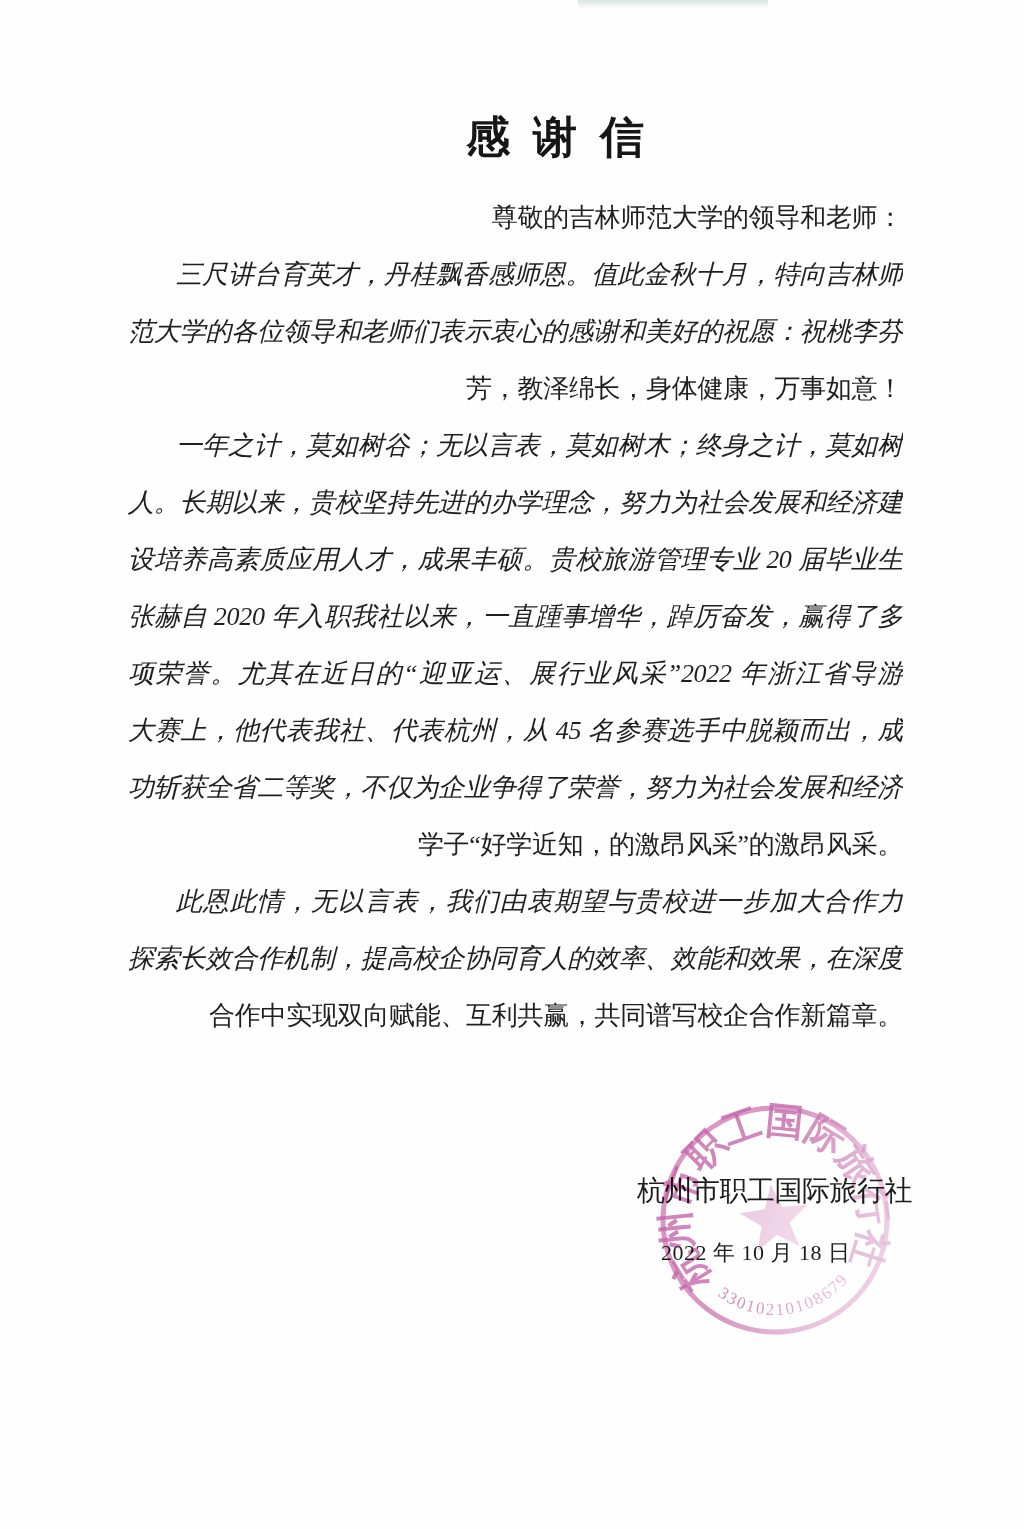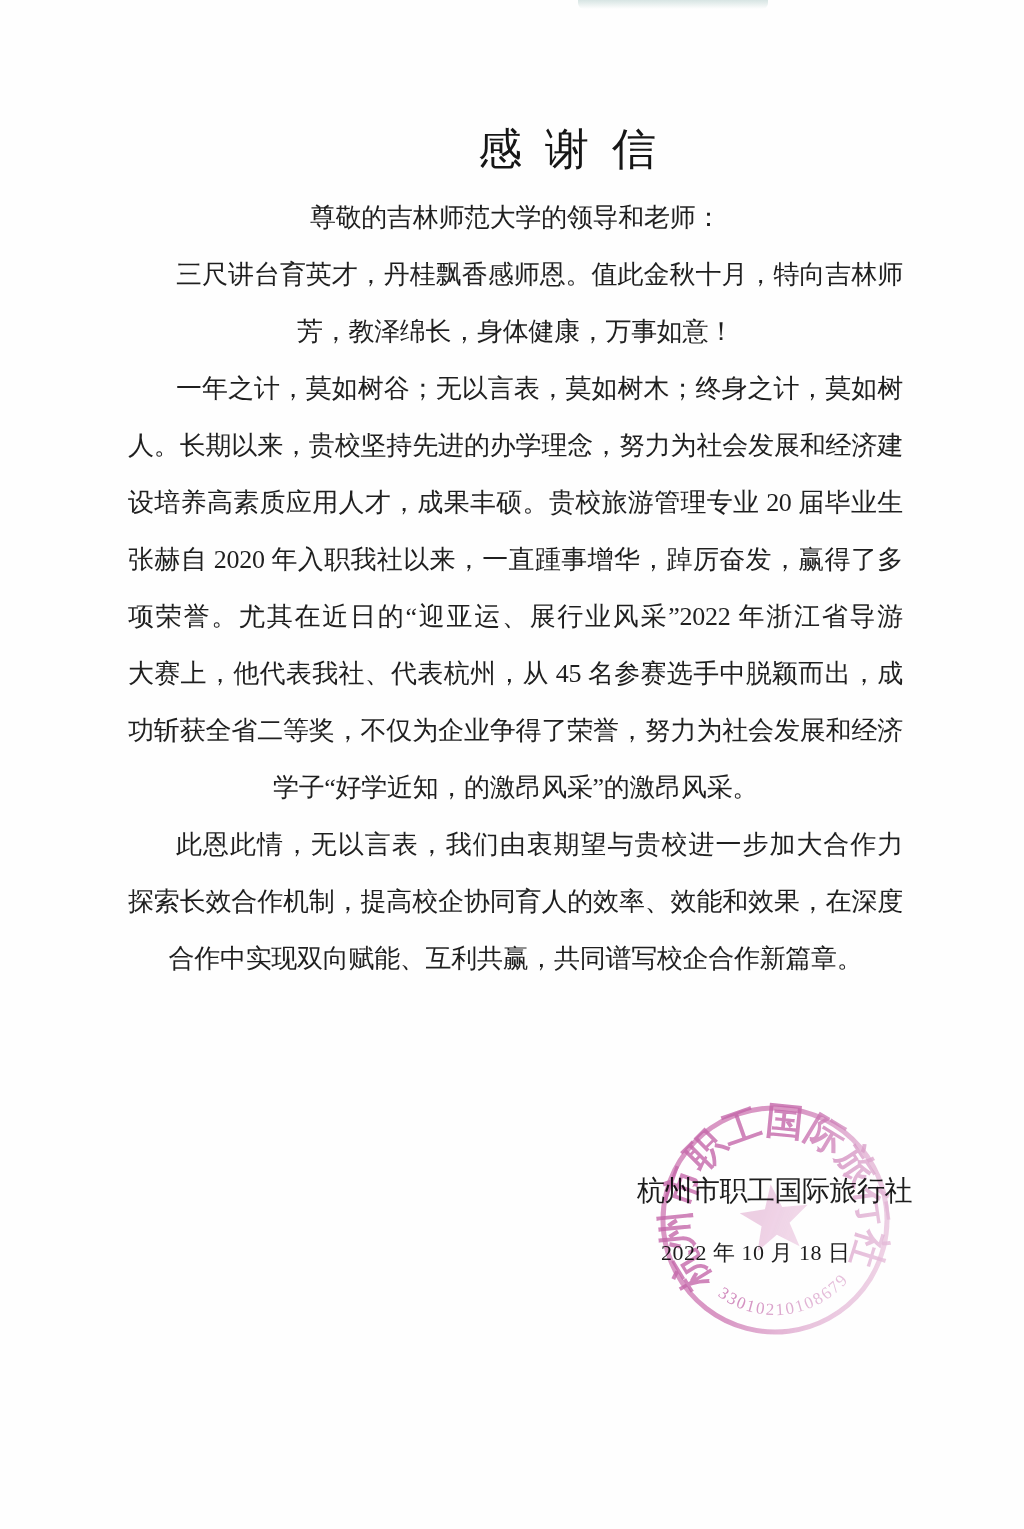--- a/index.html
+++ b/index.html
@@ -22,49 +22,50 @@
     top: 0;
     width: 190px;
     height: 9px;
     background: linear-gradient(to bottom, rgba(208,224,222,0.85), rgba(255,255,255,0));
     border-radius: 0 0 6px 6px;
   }
   .title {
     position: absolute;
     left: 466px;
     top: 112px;
-    margin: 12px;
+    margin: 0;
     font-size: 44px;
     line-height: 52px;
-    font-weight: normal;
+    font-weight: bold;
     letter-spacing: 6px;
     white-space: pre;
     color: #161616;
   }
   .letter-body {
     position: absolute;
     left: 128px;
     top: 189px;
     width: 775px;
     font-size: 26px;
     line-height: 57px;
     letter-spacing: -0.3px;
     color: #1f1f1f;
   }
   .line {
     height: 57px;
     white-space: nowrap;
-    text-align: center;
+    text-align: right;
   }
   .line.fill {
     white-space: normal;
     text-align: justify;
     text-align-last: justify;
     text-justify: inter-character;
     overflow: hidden;
+    font-style: italic;
   }
   .line.indent {
     text-indent: 48px;
   }
   .sig-company {
     position: absolute;
     left: 637px;
     top: 1172px;
     font-size: 28px;
     letter-spacing: -0.5px;
@@ -122,20 +123,21 @@
 
 <div class="page">
 
   <div class="scan-smudge"></div>
 
   <h1 class="title">感 谢 信</h1>
 
   <div class="letter-body">
     <div class="line">尊敬的吉林师范大学的领导和老师：</div>
     <div class="line fill indent">三尺讲台育英才，丹桂飘香感师恩。值此金秋十月，特向吉林师</div>
+    <div class="line fill">范大学的各位领导和老师们表示衷心的感谢和美好的祝愿：祝桃李芬</div>
     <div class="line">芳，教泽绵长，身体健康，万事如意！</div>
     <div class="line fill indent">一年之计，莫如树谷；无以言表，莫如树木；终身之计，莫如树</div>
     <div class="line fill">人。长期以来，贵校坚持先进的办学理念，努力为社会发展和经济建</div>
     <div class="line fill">设培养高素质应用人才，成果丰硕。贵校旅游管理专业 20 届毕业生</div>
     <div class="line fill">张赫自 2020 年入职我社以来，一直踵事增华，踔厉奋发，赢得了多</div>
     <div class="line fill">项荣誉。尤其在近日的“迎亚运、展行业风采”2022 年浙江省导游</div>
     <div class="line fill">大赛上，他代表我社、代表杭州，从 45 名参赛选手中脱颖而出，成</div>
     <div class="line fill">功斩获全省二等奖，不仅为企业争得了荣誉，努力为社会发展和经济建</div>
     <div class="line">学子“好学近知，的激昂风采”的激昂风采。</div>
     <div class="line fill indent">此恩此情，无以言表，我们由衷期望与贵校进一步加大合作力度，</div>

